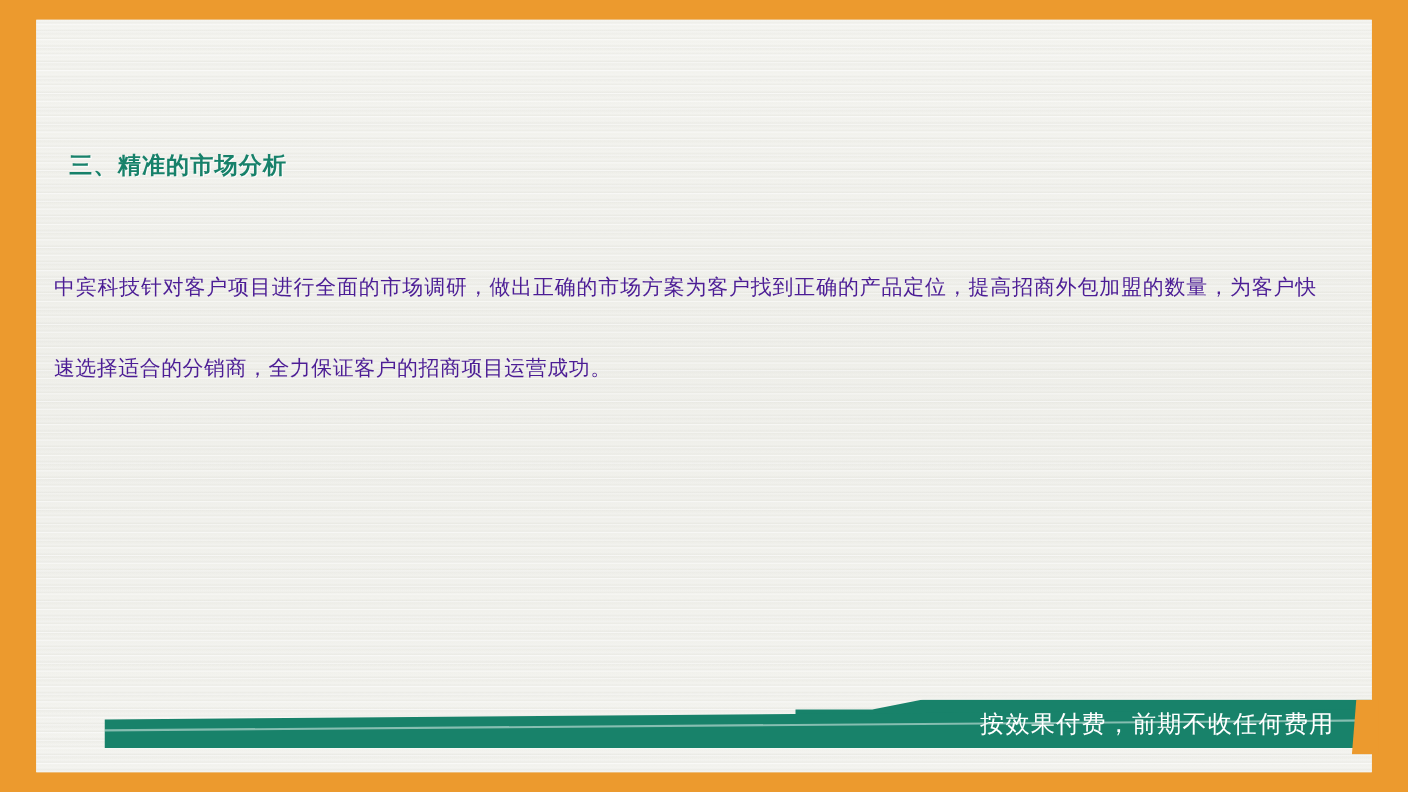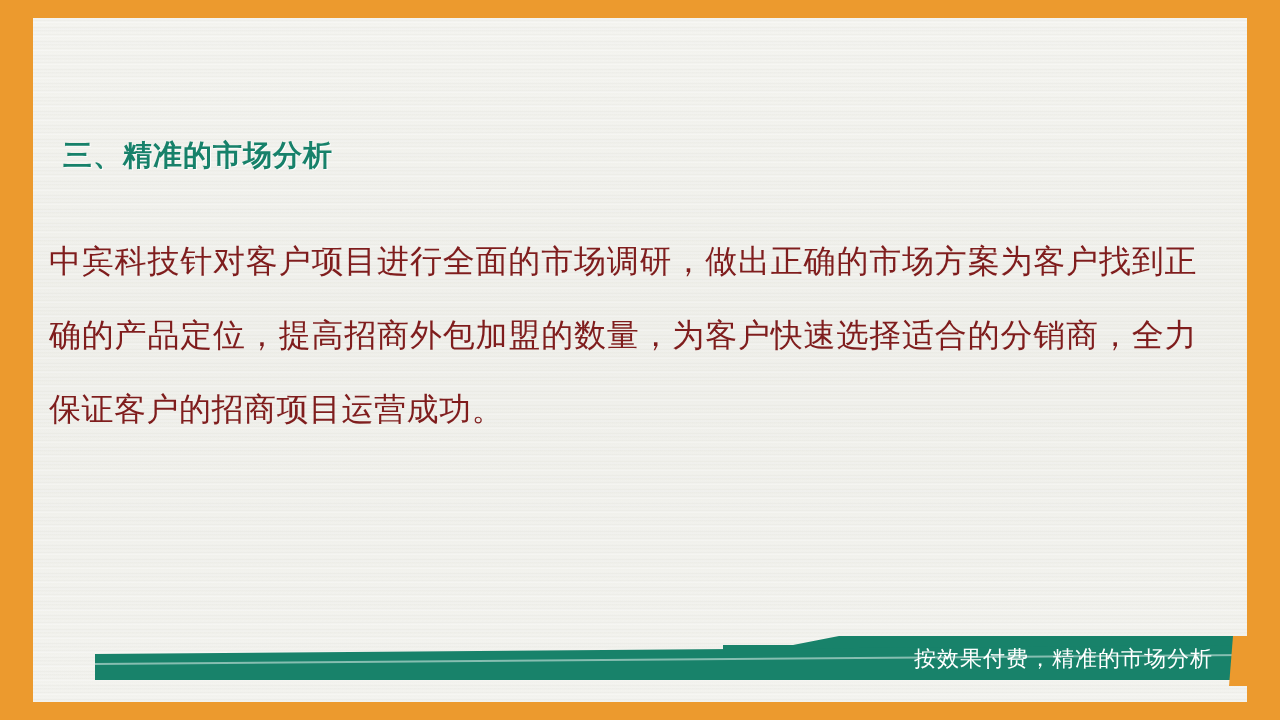--- a/index.html
+++ b/index.html
@@ -105,34 +105,34 @@
     top: 110px;
     width: 1214px;
     height: 500px;
   }
   .section-heading {
     position: absolute;
     left: 30px;
     top: 26px;
     color: #17816a;
     font-family: "DejaVu Sans", "Liberation Sans", sans-serif;
-    font-size: 29px;
+    font-size: 21px;
     font-weight: bold;
     letter-spacing: 1px;
     text-shadow: 1px 1px 0 rgba(255,255,255,0.85);
     white-space: nowrap;
   }
   .body-text {
     position: absolute;
     left: 16px;
     top: 114px;
     width: 1148px;
-    color: #7f1d1d;
+    color: #4c1d95;
     font-family: "DejaVu Serif", "Liberation Serif", serif;
-    font-size: 32px;
+    font-size: 19px;
     line-height: 74px;
     letter-spacing: 0.5px;
     text-align: justify;
     text-justify: inter-character;
   }
   .body-text p {
     margin: 0;
   }
 
   
@@ -218,16 +218,16 @@
     <div class="body-text">
       <p>中宾科技针对客户项目进行全面的市场调研，做出正确的市场方案为客户找到正确的产品定位，提高招商外包加盟的数量，为客户快速选择适合的分销商，全力保证客户的招商项目运营成功。</p>
     </div>
   </div>
 
   <div class="footer">
     <div class="footer-right"></div>
     <div class="footer-band"></div>
     <div class="footer-band-line"></div>
     <div class="footer-notch"></div>
-    <div class="footer-text">按效果付费，精准的市场分析</div>
+    <div class="footer-text">按效果付费，前期不收任何费用</div>
   </div>
 
 </div>
 
 </body></html>

